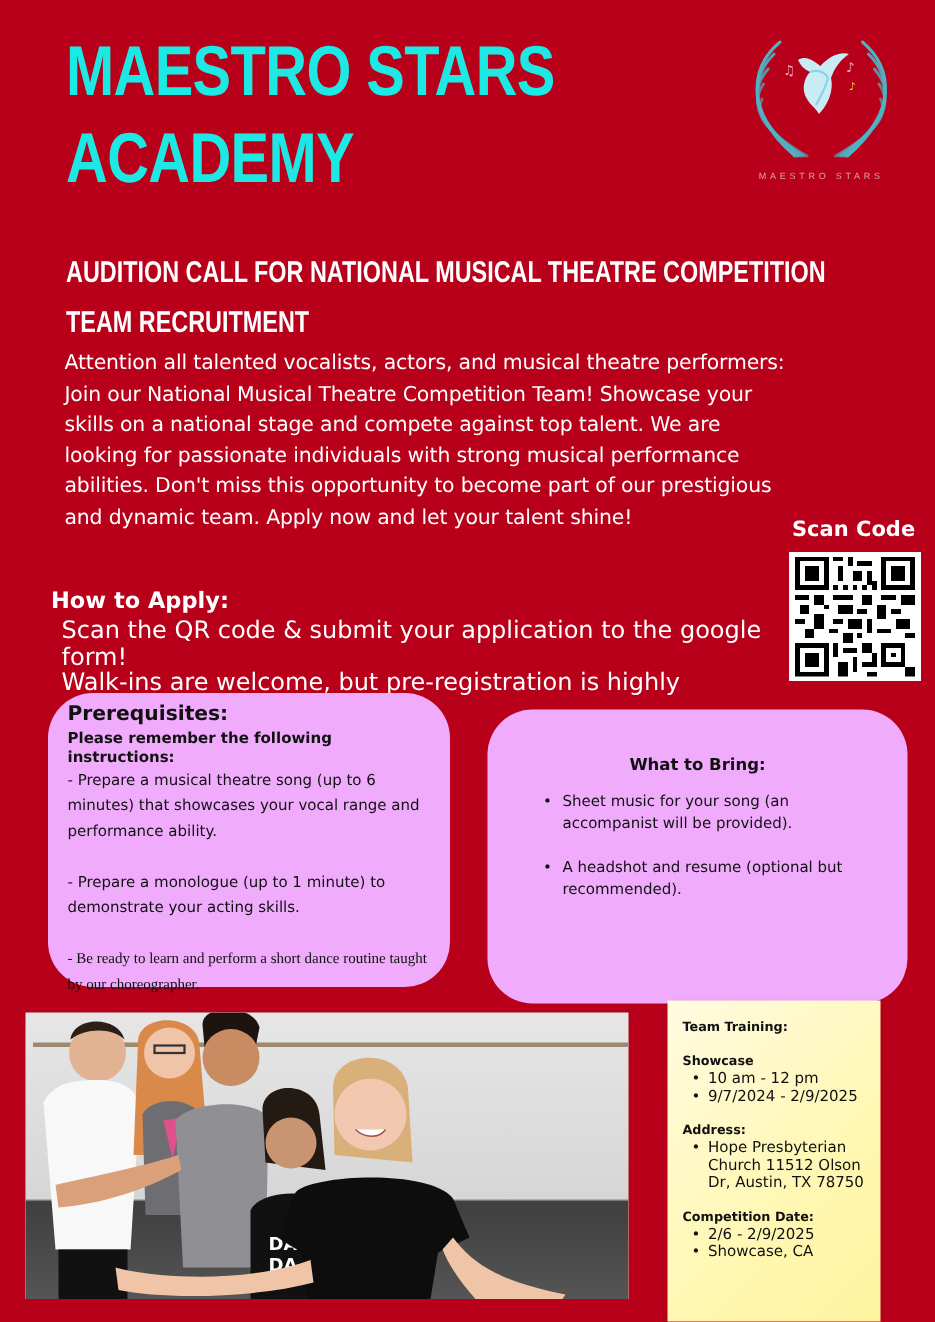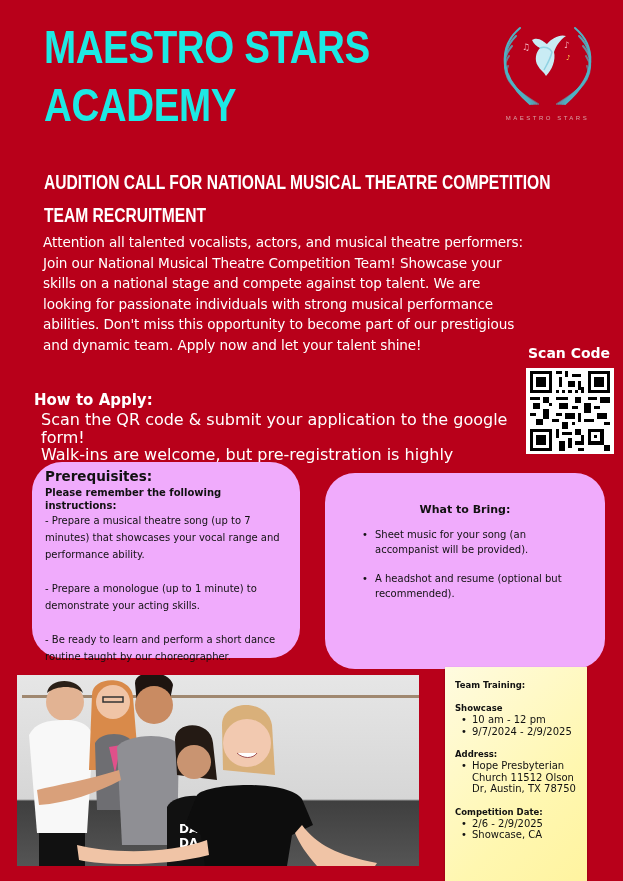--- a/index.html
+++ b/index.html
@@ -74,21 +74,21 @@
     .card {
       position: absolute; background: #f0abfc; color: #111;
       border-radius: 30px;
     }
     .card-prereq { left: 32px; top: 462px; width: 268px; height: 196px; padding: 6px 12px 10px 13px; }
     .card-bring { left: 325px; top: 463px; width: 280px; height: 196px; padding: 30px 16px 10px 16px; margin-top: 10px; }
 
     .prereq-title { font-weight: bold; font-size: 13.5px; line-height: 17px; }
     .prereq-sub { font-weight: bold; font-size: 10px; line-height: 13px; margin-top: 1px; }
     .prereq-item { font-size: 10px; line-height: 17px; margin-bottom: 17px; }
-    .prereq-item:last-child { margin-bottom: 0; }
+    .prereq-item:last-child { margin-bottom: 0; font-family: Liberation Serif, serif; }
 
     .bring-title { font-weight: bold; font-size: 11px; text-align: center; margin-bottom: 11px; }
     .bring-list { list-style: none; padding-left: 0; }
     .bring-list li {
       font-size: 10px; line-height: 15px; position: relative;
       padding-left: 34px; margin-bottom: 14px;
     }
     .bring-list li::before {
       content: "\2022"; position: absolute; left: 21px; top: 0; font-size: 10px;
     }
@@ -214,21 +214,21 @@
 
   <div class="how-title">How to Apply:</div>
   <div class="how-text">
     <div>Scan the QR code &amp; submit your application to the google form!</div>
     <div>Walk-ins are welcome, but pre-registration is highly encouraged.</div>
   </div>
 
   <div class="card card-prereq">
     <div class="prereq-title">Prerequisites:</div>
     <div class="prereq-sub">Please remember the following instructions:</div>
-    <div class="prereq-item">- Prepare a musical theatre song (up to 7 minutes) that showcases your vocal range and performance ability.</div>
+    <div class="prereq-item">- Prepare a musical theatre song (up to 6 minutes) that showcases your vocal range and performance ability.</div>
     <div class="prereq-item">- Prepare a monologue (up to 1 minute) to demonstrate your acting skills.</div>
     <div class="prereq-item">- Be ready to learn and perform a short dance routine taught by our choreographer.</div>
   </div>
 
   <div class="card card-bring">
     <div class="bring-title">What to Bring:</div>
     <ul class="bring-list">
       <li>Sheet music for your song (an accompanist will be provided).</li>
       <li>A headshot and resume (optional but recommended).</li>
     </ul>

